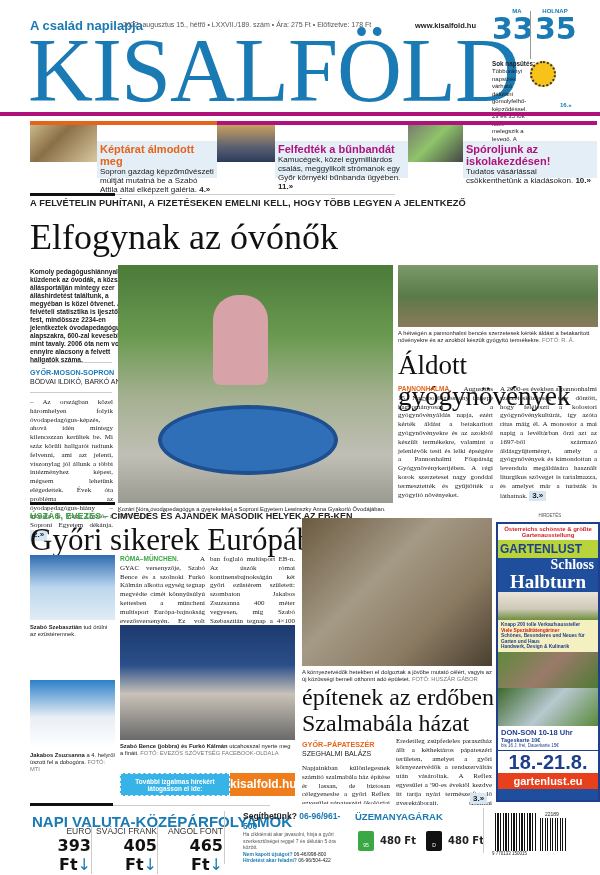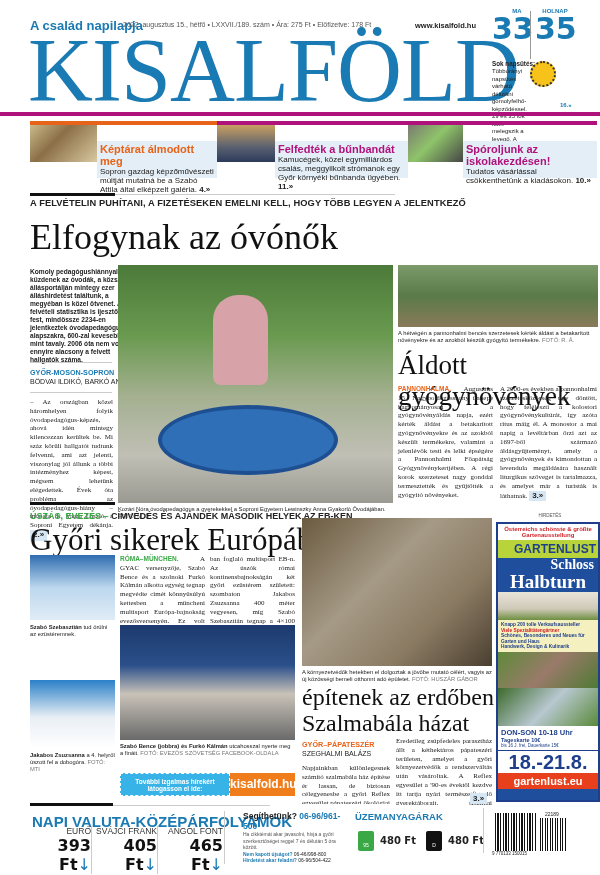--- a/index.html
+++ b/index.html
@@ -158,21 +158,21 @@
 <div class="abs byline-name" style="left:302px;top:750px">SZEGHALMI BALÁZS</div>
 <div class="abs body" style="left:302px;top:764px;width:88px;height:40px;overflow:hidden">Napjainkban különlegesnek számító szalmabála ház építése ér lassan, de biztosan célegyenesbe a győri Reflex egyesület pápateszéri ökológiai központjában. A hamarosan közösségi térként működő épület kialakítása elenyészően terheli bolygónkat a hétköznapi építőanyagokkal készített házakhoz képest.</div>
 <div class="abs body" style="left:396px;top:737px;width:96px;height:68px;overflow:hidden">
   <span>Eredetileg zsúpfedeles parasztház állt a kéthektáros pápateszéri területen, amelyet a győri környezetvédők a rendszerváltás után vásároltak. A Reflex egyesület a '90-es évektől kezdve itt tartja nyári természetfigyelő gyerektáborait, szakmai tréningjeit. A zöldágyeknek az sem vetett véget, hogy 1997-ben tisztázatlan körülmények között porig égett az épület, amelyet a Hild-iskola tanáraival és diákjaival alakítottak ki az aktivisták.</span>
 </div>
 <span class="abs pg" style="left:470px;top:793px">3.»</span>
 
 <div class="abs" style="left:500px;top:513px;width:100px;font-size:4.5px;text-align:center;color:#555">HIRDETÉS</div>
 <div class="abs ad">
   <div style="background:#fff;color:#d0242a;font-size:6px;font-weight:bold;text-align:center;padding:2px">Österreichs schönste &amp; größte Gartenausstellung</div>
-  <div style="background:#b8d43a;color:#1f3f8c;font-size:12px;font-weight:900;text-align:right;padding:2px">GARTENLUST</div>
+  <div style="background:#b8d43a;color:#1f3f8c;font-size:12px;font-weight:900;text-align:left;padding:2px">GARTENLUST</div>
   <div style="color:#fff;font-family:'Liberation Serif',serif;font-weight:bold;text-align:right;padding-right:4px;font-size:14px;line-height:14px">Schloss</div>
   <div style="color:#fff;font-family:'Liberation Serif',serif;font-weight:bold;text-align:center;font-size:19px;line-height:20px">Halbturn</div>
   <div style="height:28px;background:linear-gradient(180deg,#e8e4d8,#cfc9b8 60%,#6d8f3f)"></div>
   <div style="background:#f4f0c0;font-size:4.8px;line-height:5.5px;padding:2px 3px;font-weight:bold;color:#1f3f8c">
     <div>Knapp 200 tolle Verkaufsaussteller</div>
     <div style="color:#d0242a">Viele Spezialitätengärtner</div>
     <div>Schönes, Besonderes und Neues für Garten und Haus</div>
     <div>Handwerk, Design &amp; Kulinarik</div>
   </div>
   <div style="height:36px;background:linear-gradient(135deg,#5e8a3a,#9a7a6a 50%,#4f7a34)"></div>

